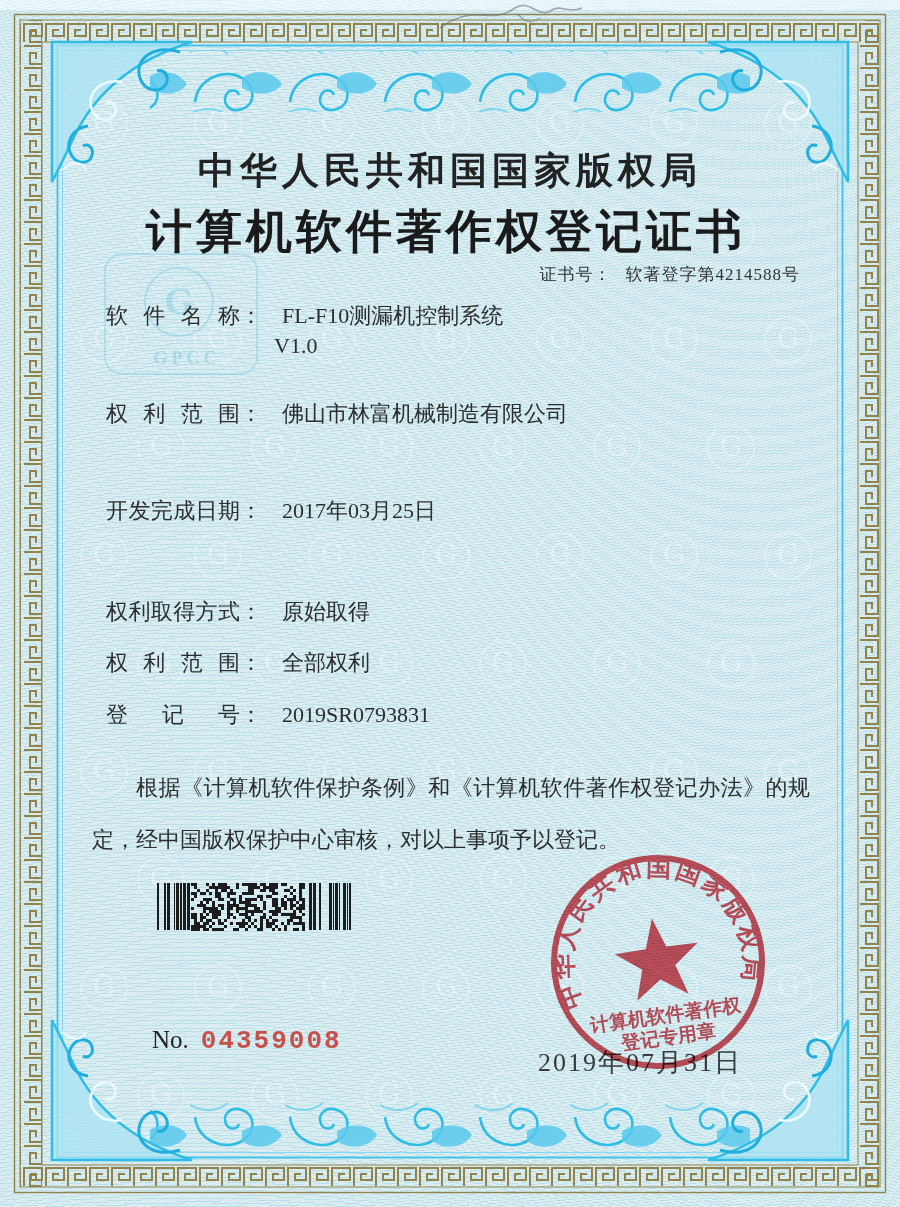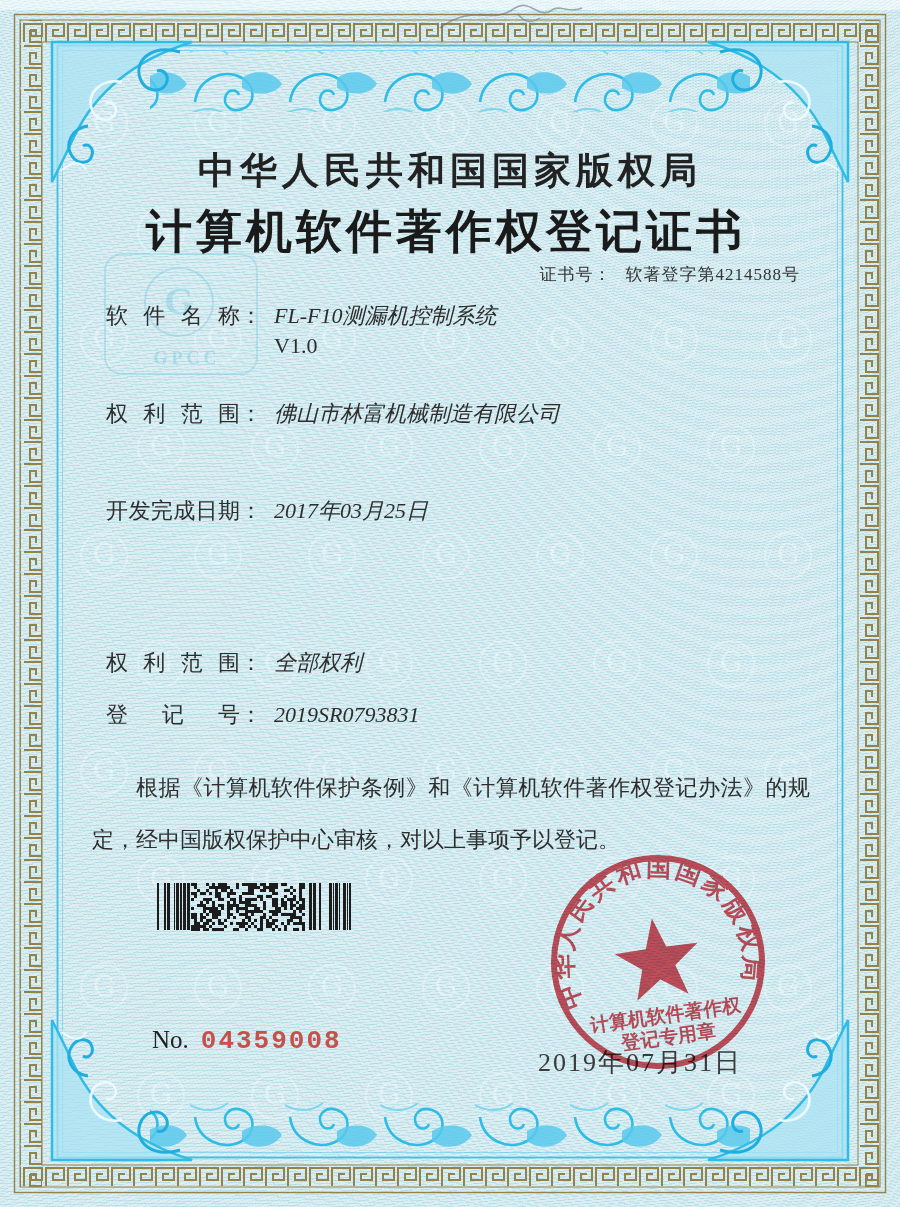--- a/index.html
+++ b/index.html
@@ -21,21 +21,21 @@
 
   .title1{position:absolute;top:146px;left:0;right:0;text-align:center;
           font-size:37px;font-weight:700;letter-spacing:5px;color:#222;}
   .title2{position:absolute;top:201px;left:0;right:8px;text-align:center;
           font-size:46px;font-weight:700;letter-spacing:4px;color:#1a1a1a;}
   .certno{position:absolute;top:263px;right:100px;font-size:17px;letter-spacing:1px;color:#333;}
   .certno .cv{margin-left:14px;}
 
   .row{position:absolute;left:106px;font-size:22px;color:#2d2d2d;white-space:nowrap;}
   .lbl{display:inline-block;width:134px;text-align:justify;text-align-last:justify;}
-  .val{margin-left:12px;font-style:italic;}
+  .val{margin-left:20px;}
   .val2{position:absolute;left:274px;top:333px;font-size:22px;color:#2d2d2d;}
   .r1{top:301px;} .r2{top:399px;} .r3{top:496px;} .r4{top:545px;}
   .r5{top:597px;} .r6{top:648px;} .r7{top:700px;}
 
   .statement{position:absolute;left:92px;top:762px;width:718px;font-size:22px;
              line-height:52px;text-indent:2em;color:#2d2d2d;text-align:justify;}
 
   .barcode{position:absolute;left:155px;top:882px;width:196px;height:50px;}
 
   .serial{position:absolute;left:152px;top:1026px;font-size:25px;color:#222;}
@@ -211,20 +211,23 @@
 
     <div class="row r2">
       <span class="lbl">权利范围</span><span>：</span><span class="val">佛山市林富机械制造有限公司</span>
     </div>
 
     <div class="row r3">
       <span class="lbl">开发完成日期</span><span>：</span><span class="val">2017年03月25日</span>
     </div>
 
 
+    <div class="row r5">
+      <span class="lbl">权利取得方式</span><span>：</span><span class="val">原始取得</span>
+    </div>
 
     <div class="row r6">
       <span class="lbl">权利范围</span><span>：</span><span class="val">全部权利</span>
     </div>
 
     <div class="row r7">
       <span class="lbl">登记号</span><span>：</span><span class="val">2019SR0793831</span>
     </div>
 
     <div class="statement">根据《计算机软件保护条例》和《计算机软件著作权登记办法》的规定，经中国版权保护中心审核，对以上事项予以登记。</div>

